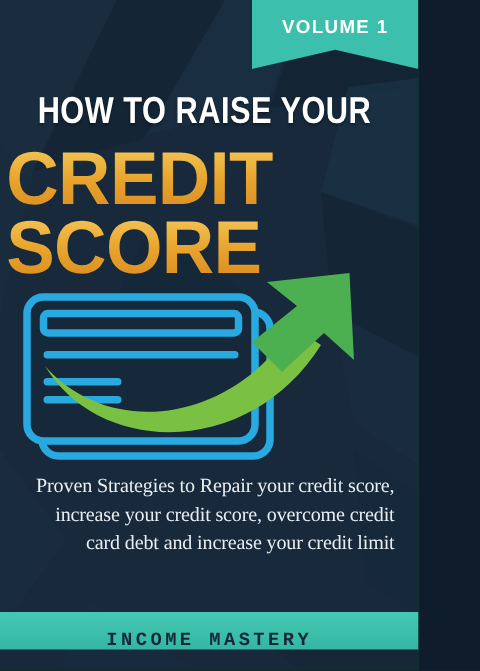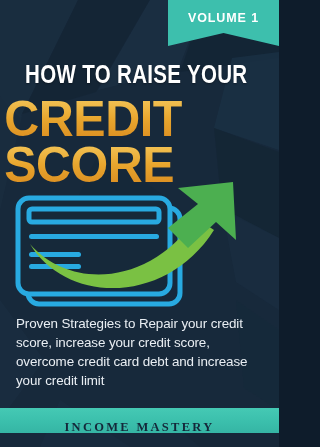--- a/index.html
+++ b/index.html
@@ -97,25 +97,25 @@
   }
   .cover-art svg { display: block; }
 
   
   .subtitle {
     position: absolute;
     top: 314px;
     left: 16px;
     width: 247px;
     z-index: 5;
-    text-align: left;
+    text-align: right;
     color: #e9eef3;
     font-size: 13.4px;
     line-height: 1.42;
-    font-family: Liberation Sans, sans-serif;
+    font-family: Liberation Serif, serif;
     letter-spacing: -0.1px;
   }
 
   
   .author-band {
     position: absolute;
     left: 0;
     top: 408px;
     width: 279px;
     height: 25px;
@@ -123,21 +123,21 @@
     z-index: 6;
     display: flex;
     align-items: center;
     justify-content: center;
   }
   .author-name {
     color: #14283a;
     font-size: 12.5px;
     font-weight: bold;
     letter-spacing: 2.3px;
-    font-family: Liberation Serif, serif;
+    font-family: Liberation Mono, monospace;
     margin-top: 13px;
   }
 </style>
 </head>
 <body>
 
 <div class="cover">
 
   <div class="bg-facets">
     <svg viewBox="0 0 279 447" preserveAspectRatio="none" xmlns="http://www.w3.org/2000/svg">

